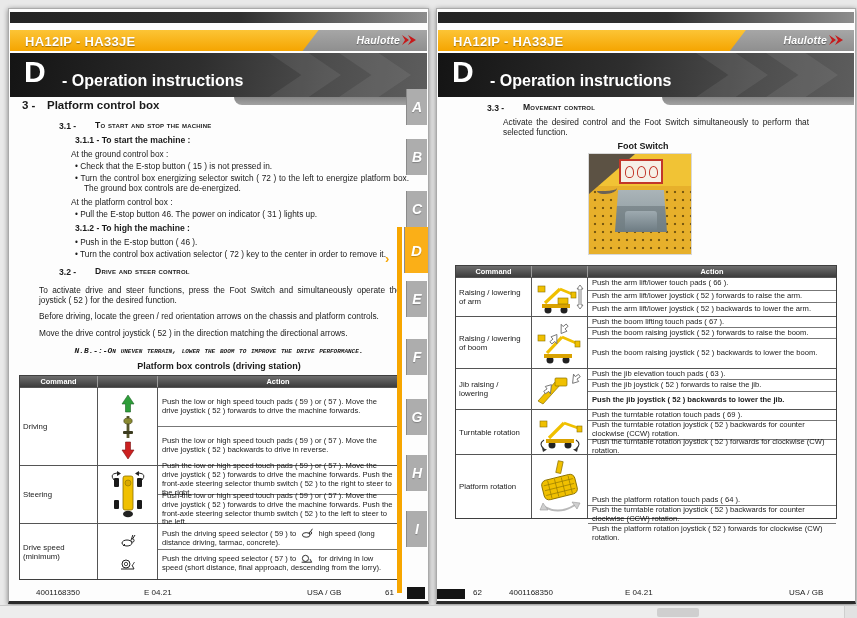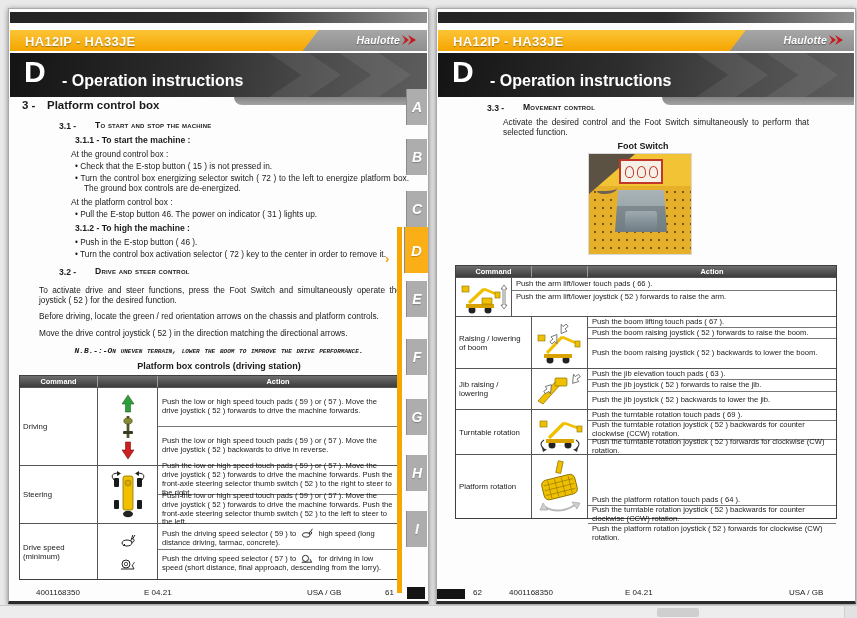--- a/index.html
+++ b/index.html
@@ -304,36 +304,38 @@
   </div>
 
   <div class="ctbl" style="left:18px; top:256px; width:382px;">
     <div class="thead">
       <div style="width:76px;">Command</div>
       <div style="width:56px;"></div>
       <div style="flex:1;">Action</div>
     </div>
 
     <div class="trow" style="height:39px;">
+      <div class="cmd" style="width:76px;">Raising / lowering of arm</div>
       <div class="ico" style="width:56px;">
         <svg width="48" height="36" viewBox="0 0 48 36">
           <circle cx="12" cy="31" r="3.5" fill="#222"></circle>
             <circle cx="28" cy="31" r="3.5" fill="#222"></circle>
           <rect x="6" y="25" width="28" height="4" fill="#d9a200"></rect>
           <rect x="22" y="19" width="10" height="6" fill="#f0c000" stroke="#8a7000" stroke-width="0.6"></rect>
           <line x1="9" y1="24" x2="24" y2="10" stroke="#f0c000" stroke-width="3.2"></line>
           <line x1="24" y1="10" x2="36" y2="15" stroke="#f0c000" stroke-width="2.6"></line>
           <rect x="35" y="13" width="5" height="6" fill="#f0c000" stroke="#8a7000" stroke-width="0.6"></rect>
           <rect x="2" y="7" width="7" height="6" fill="#f0c000" stroke="#8a7000" stroke-width="0.6"></rect>
           <path d="M44,6 L47,10 L45,10 L45,26 L47,26 L44,30 L41,26 L43,26 L43,10 L41,10 Z" fill="#fff" stroke="#666" stroke-width="0.8"></path>
         </svg>
       </div>
       <div class="acts">
         <div class="acell" style="height:13px;">Push the arm lift/lower touch pads ( 66 ).</div>
         <div class="acell" style="height:12px;">Push the arm lift/lower joystick ( 52 ) forwards to raise the arm.</div>
+        <div class="acell" style="height:14px;">Push the arm lift/lower joystick ( 52 ) backwards to lower the arm.</div>
       </div>
     </div>
 
     <div class="trow" style="height:52px;">
       <div class="cmd" style="width:76px;">Raising / lowering of boom</div>
       <div class="ico" style="width:56px;">
         <svg width="48" height="44" viewBox="0 0 48 44">
           <circle cx="14" cy="39" r="3.5" fill="#222"></circle>
             <circle cx="30" cy="39" r="3.5" fill="#222"></circle>
           <rect x="8" y="33" width="28" height="4" fill="#d9a200"></rect>
@@ -358,21 +360,21 @@
         <svg width="48" height="36" viewBox="0 0 48 36">
           <polygon points="2,30 20,10 25,13 7,33" fill="#f0c000" stroke="#8a7000" stroke-width="0.7"></polygon>
           <rect x="19" y="7" width="12" height="8" rx="1" fill="#f0c000" stroke="#8a7000" stroke-width="0.7"></rect>
           <path d="M34,10 L40,3 L40,6 L44,6 L44,9 L40,9 L40,12 Z" fill="#fff" stroke="#666" stroke-width="0.8" transform="rotate(-35 39 7)"></path>
           <path d="M8,22 L14,15 L14,18 L18,18 L18,21 L14,21 L14,24 Z" fill="#fff" stroke="#666" stroke-width="0.8" transform="rotate(145 13 19)"></path>
         </svg>
       </div>
       <div class="acts">
         <div class="acell" style="height:11px;text-align:right;">Push the jib elevation touch pads ( 63 ).</div>
         <div class="acell" style="height:12px;">Push the jib joystick ( 52 ) forwards to raise the jib.</div>
-        <div class="acell" style="height:17px;">Push the jib joystick ( 52 ) backwards to lower the jib.</div>
+        <div class="acell" style="height:17px;font-weight:bold;">Push the jib joystick ( 52 ) backwards to lower the jib.</div>
       </div>
     </div>
 
     <div class="trow" style="height:45px;">
       <div class="cmd" style="width:76px;">Turntable rotation</div>
       <div class="ico" style="width:56px;">
         <svg width="48" height="40" viewBox="0 0 48 40">
           <circle cx="16" cy="33" r="3.5" fill="#222"></circle>
             <circle cx="32" cy="33" r="3.5" fill="#222"></circle>
           <rect x="10" y="27" width="28" height="4" fill="#d9a200"></rect>

